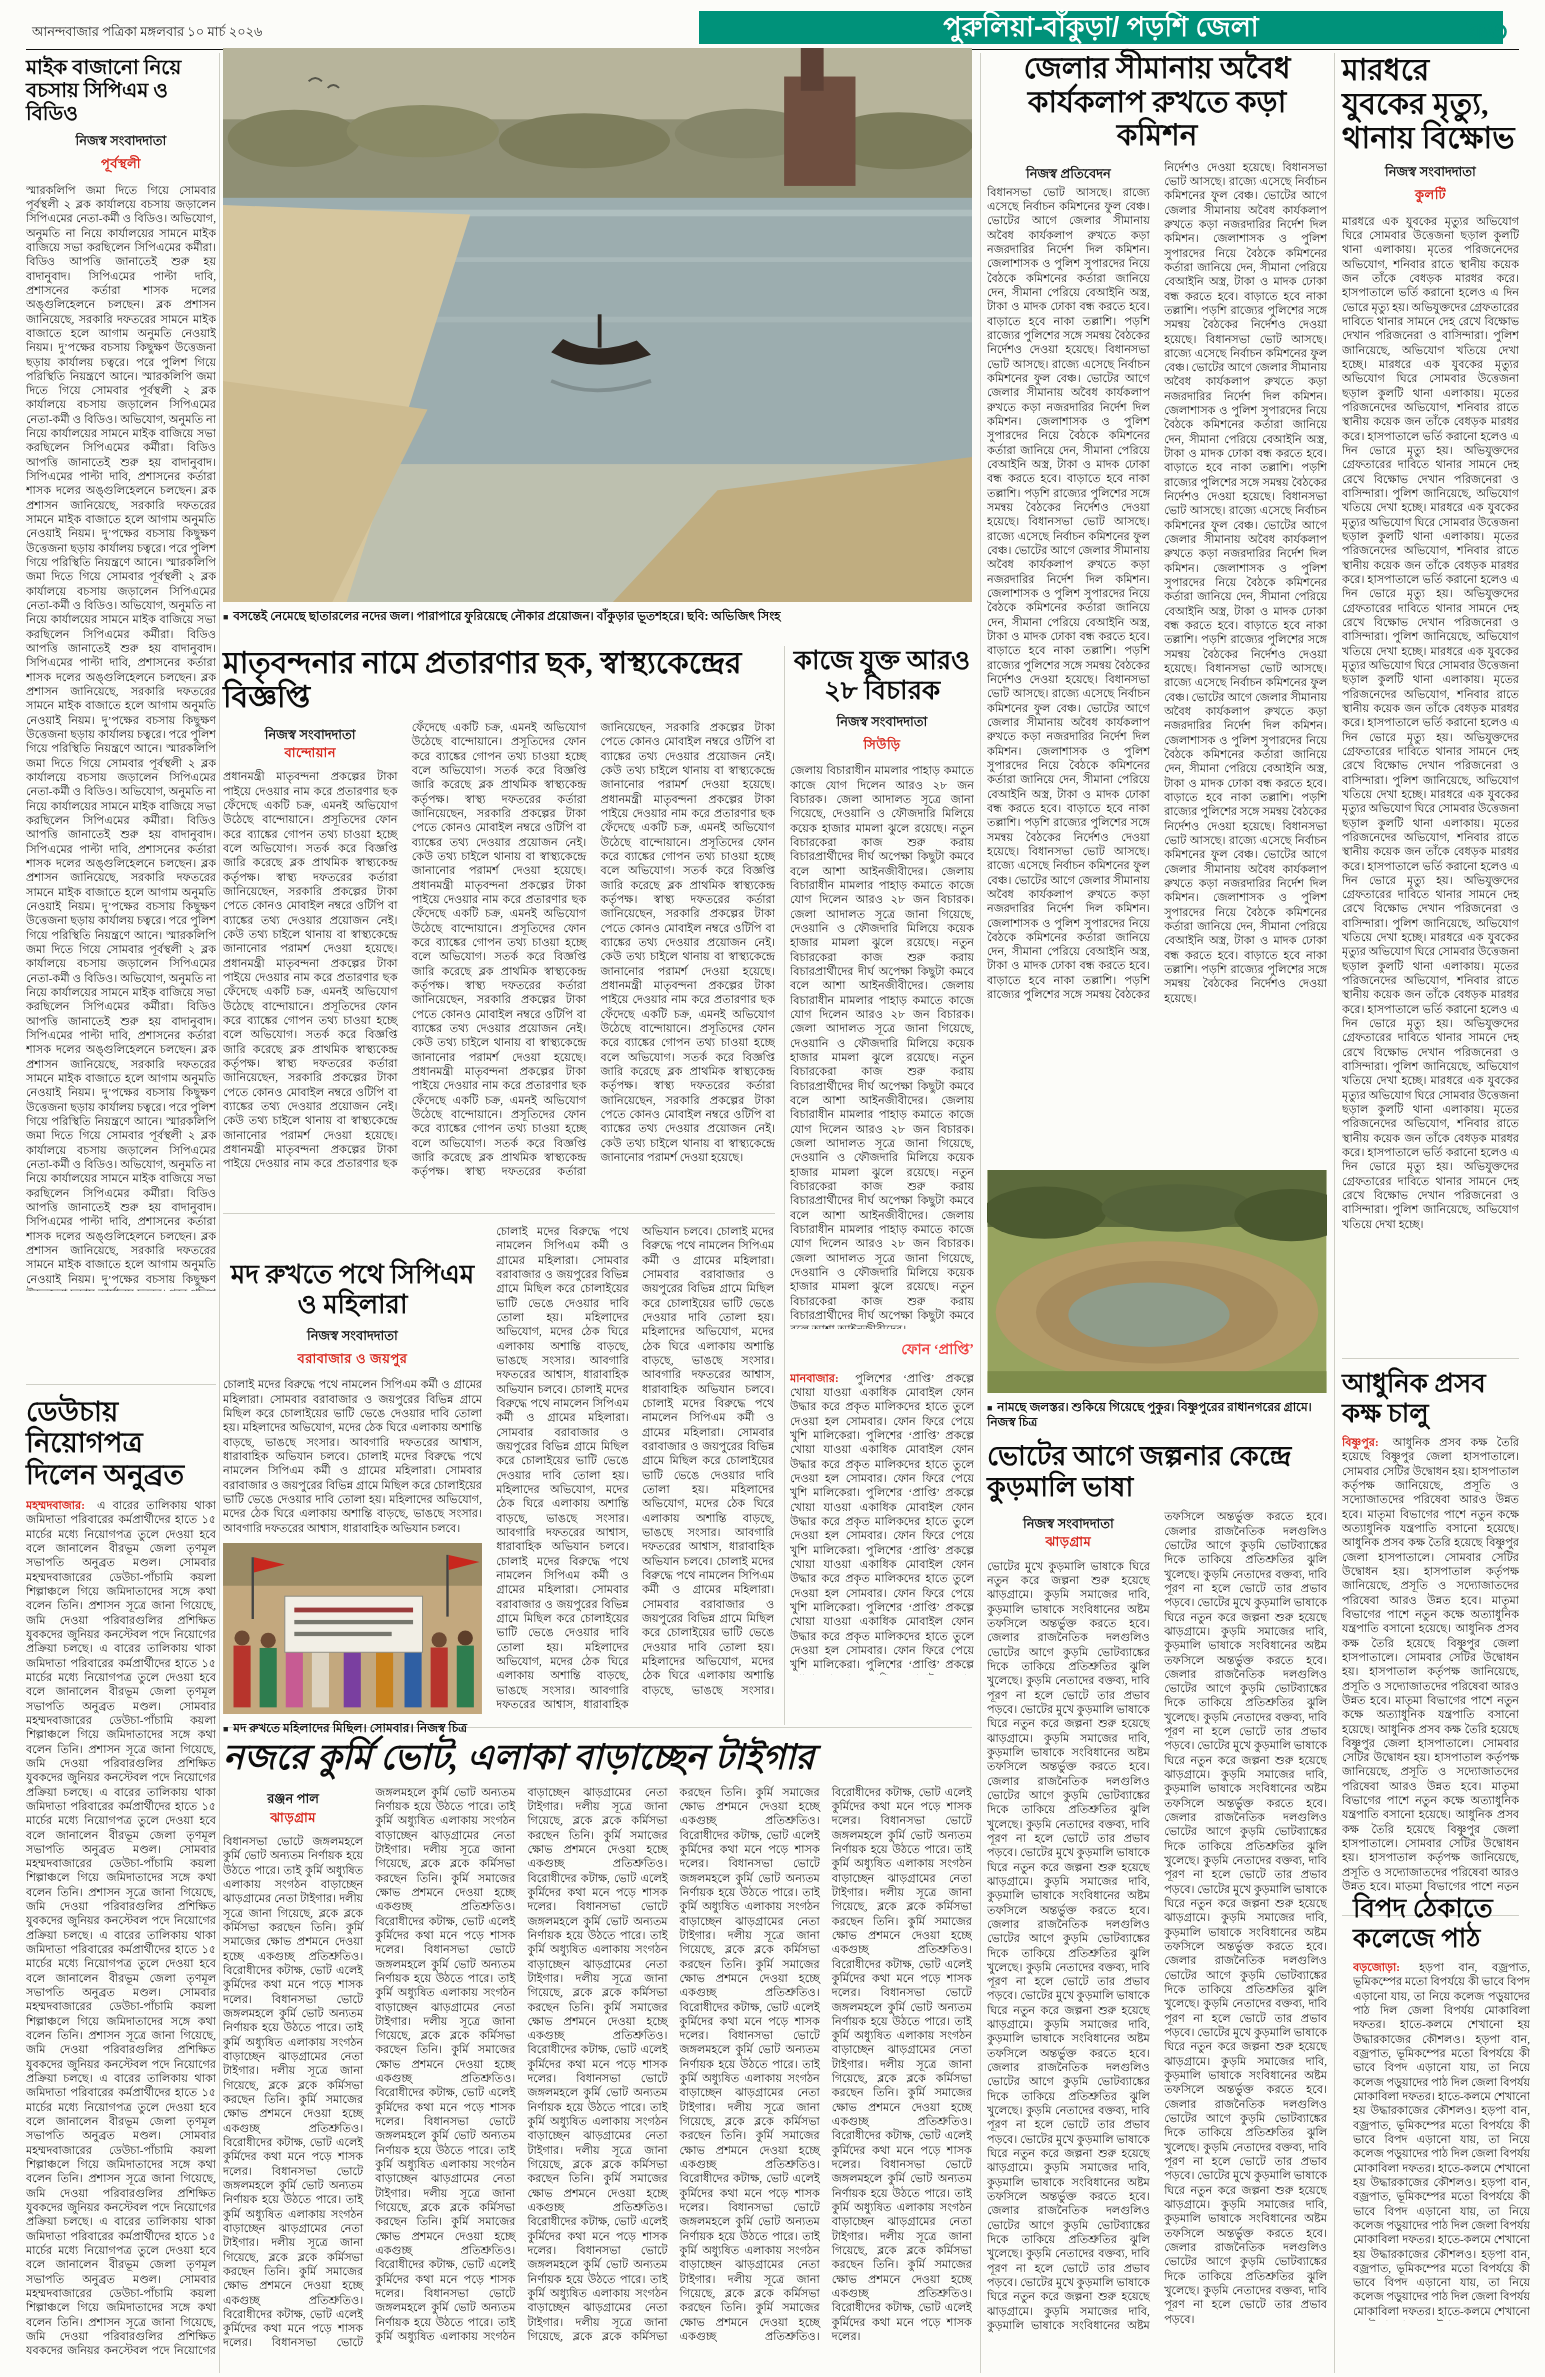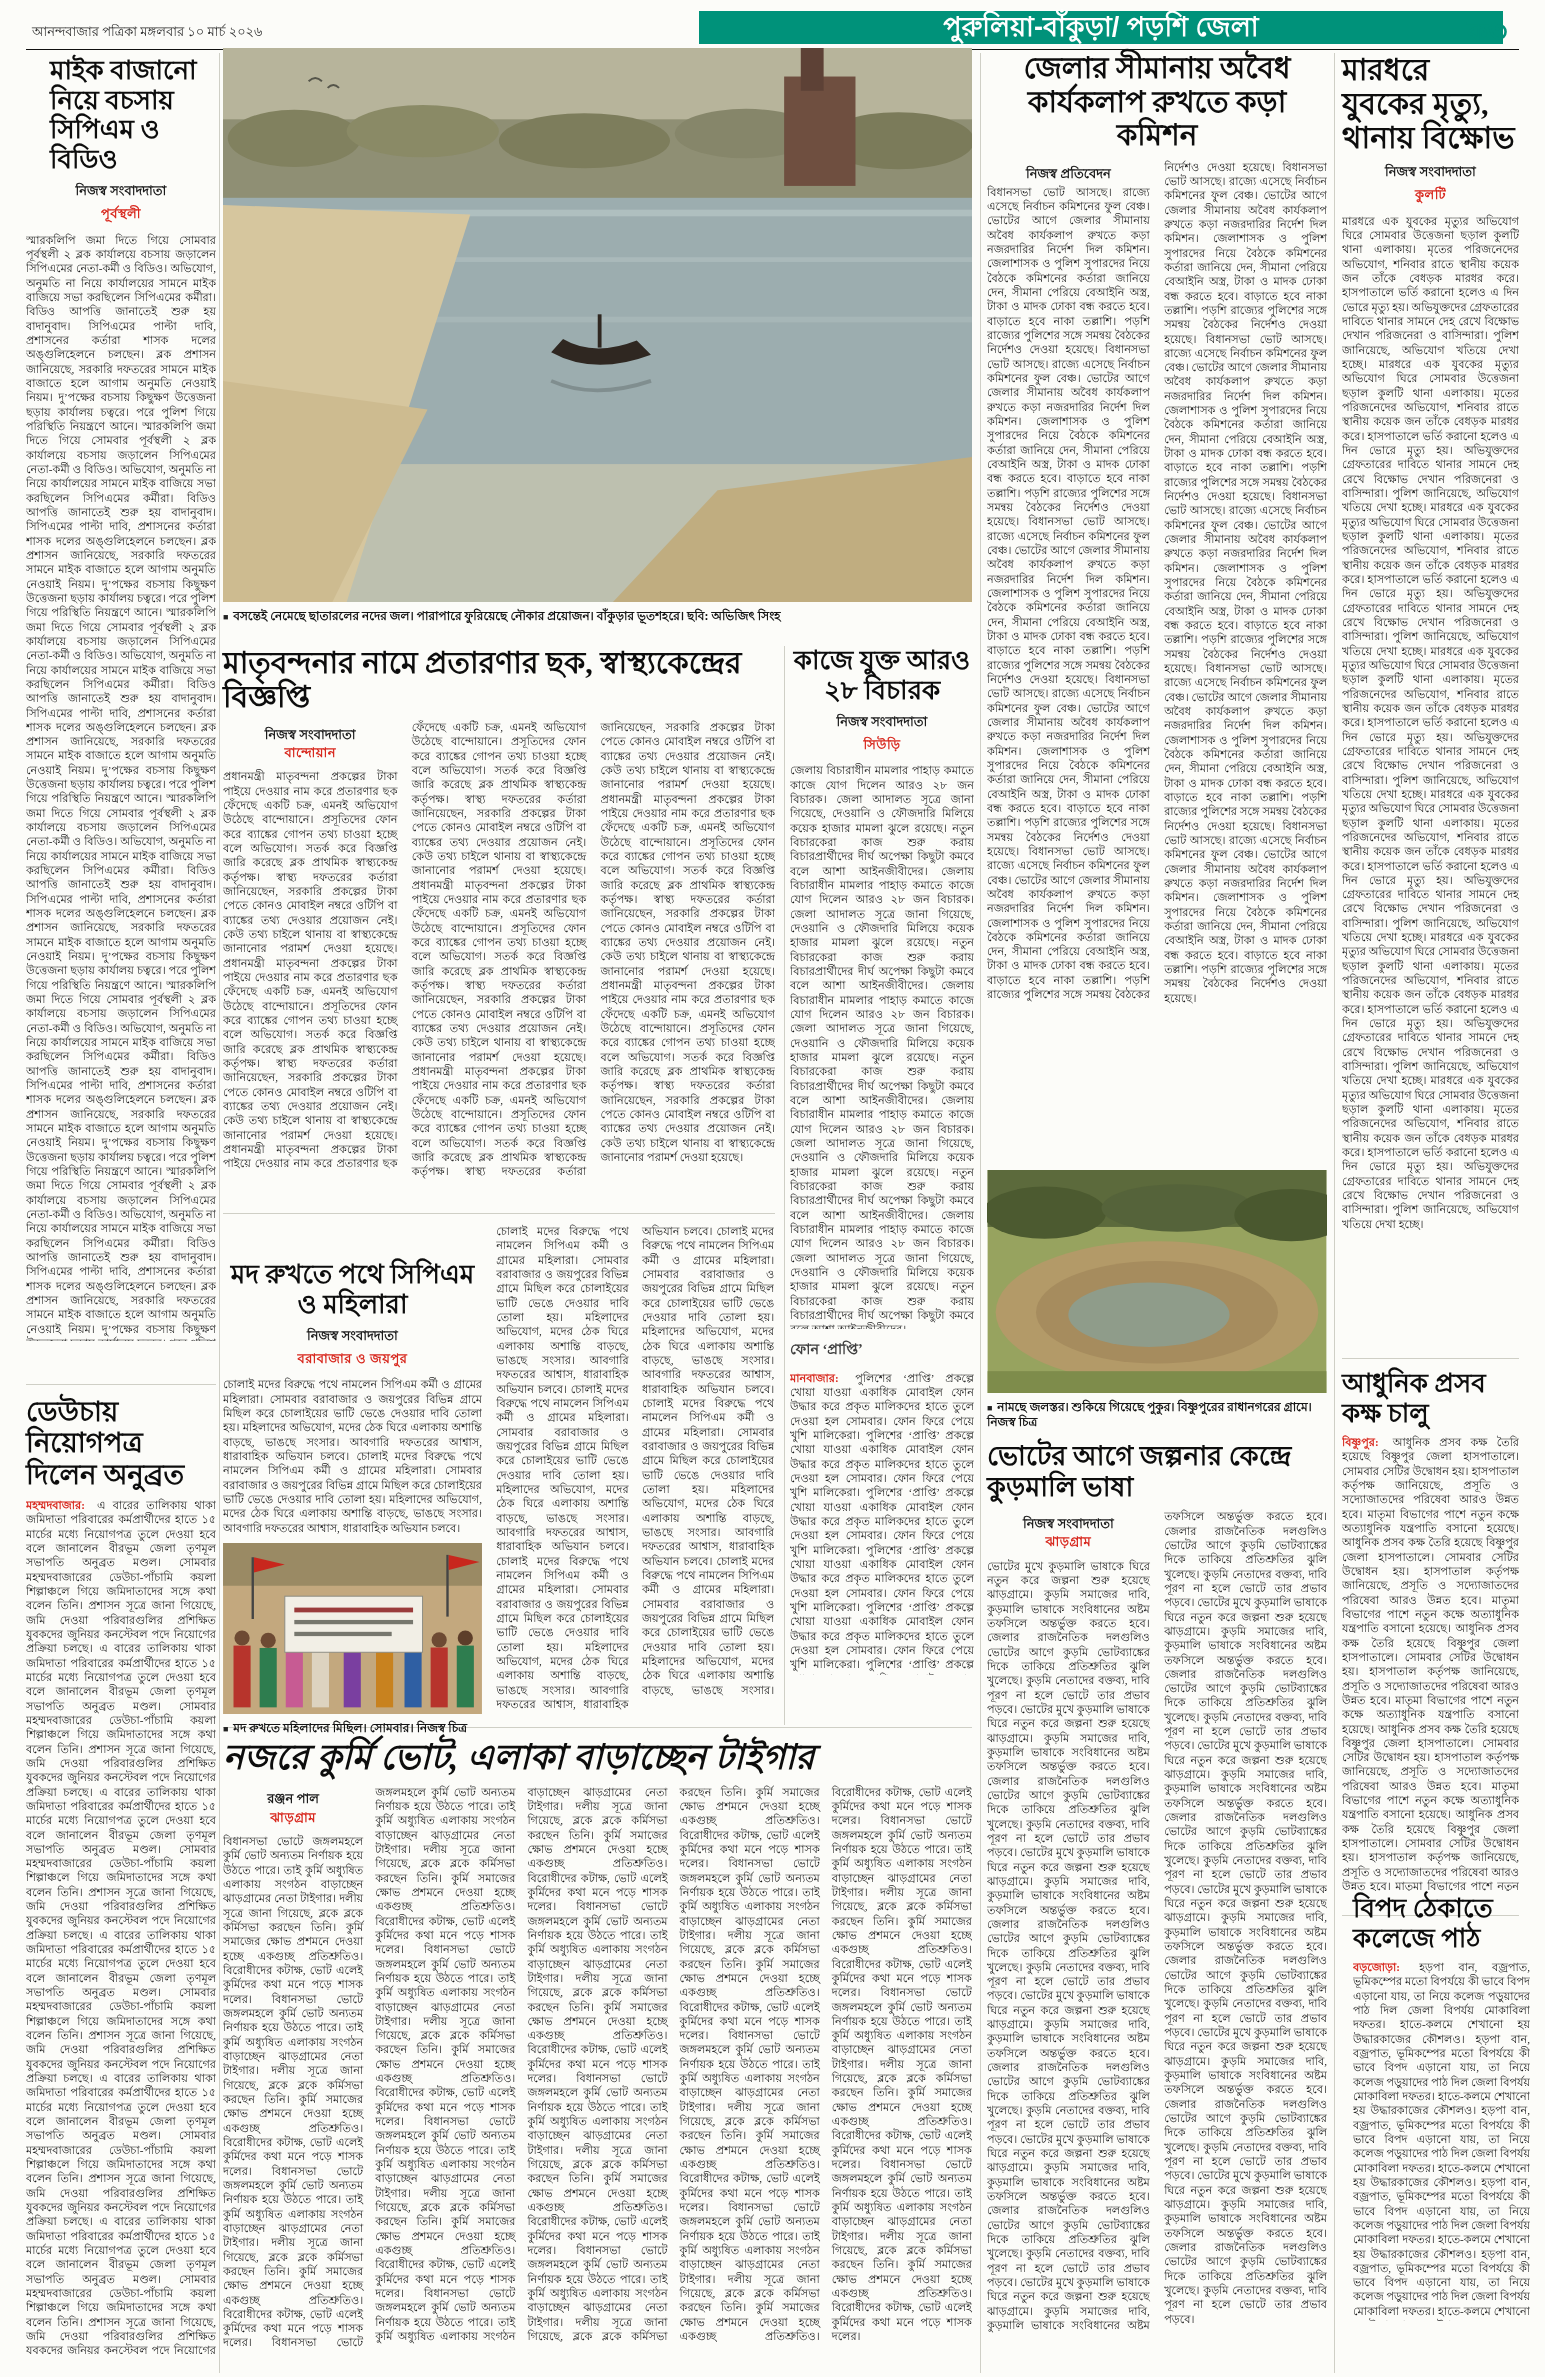--- a/index.html
+++ b/index.html
@@ -12,21 +12,21 @@
   .art{position:absolute;}
   .hl{font-weight:bold;line-height:1.14;color:#0d0d0d;margin:0 0 4.8px 0;}
   .center{text-align:center;}
   .byline{text-align:center;font-weight:bold;font-size:13px;margin:6.7px 0 1.9px 0;font-family:"Liberation Sans",sans-serif;}
   .dateline{text-align:center;font-weight:bold;font-size:13px;color:var(--red);letter-spacing:0.5px;margin:0 0 7.6px 0;font-family:"Liberation Sans",sans-serif;}
   .body{font-size:11.2px;line-height:1.28;text-align:justify;overflow:hidden;color:#1c1c1c;}
   .cols2{column-count:2;column-gap:14.3px;}
   .cols3{column-count:3;column-gap:14.3px;}
   .cols5{column-count:5;column-gap:12px;}
   .lead{font-weight:bold;color:var(--red);margin-right:4.8px;}
-  .subhead{text-align:left;font-weight:bold;font-size:14.3px;margin:8.6px 0;color:#404040;}
+  .subhead{text-align:right;font-weight:bold;font-size:14.3px;margin:8.6px 0;color:#ef4444;}
   .cap{margin-top:6.7px;font-family:Liberation Serif, serif;font-weight:bold;font-size:12px;line-height:1.3;color:#151515;}
   .cap .sq{font-size:9px;margin-right:4.8px;color:#222;}
   .vr{position:absolute;width:0.5px;background:#cfcfc6;}
   .hrule{position:absolute;height:0.5px;background:#cfcfc6;}
   svg{display:block;}
 </style>
 </head>
 <body>
 
 <div class="page">
@@ -40,21 +40,21 @@
   <div class="vr" style="left:980px;top:53px;height:2320px;"></div>
   <div class="vr" style="left:1334px;top:53px;height:2320px;"></div>
   <div class="vr" style="left:784px;top:646px;height:1079px;"></div>
   <div class="hrule" style="left:26px;top:1384px;width:190px;"></div>
   <div class="hrule" style="left:223px;top:1213px;width:552px;"></div>
   <div class="hrule" style="left:223px;top:1727px;width:749px;"></div>
   <div class="hrule" style="left:1342px;top:1358px;width:177px;"></div>
   <div class="hrule" style="left:1342px;top:1915px;width:177px;"></div>
 
   <section class="art" style="left:26px;top:56px;width:190px;">
-    <h1 class="hl" style="font-size:26px;margin-left:24px;">মাইক বাজানো নিয়ে বচসায় সিপিএম ও বিডিও</h1>
+    <h1 class="hl" style="font-size:20px;">মাইক বাজানো নিয়ে বচসায় সিপিএম ও বিডিও</h1>
     <div class="byline">নিজস্ব সংবাদদাতা</div>
     <div class="dateline">পূর্বস্থলী</div>
     <div class="body" style="height:1108px;">
       <span>স্মারকলিপি জমা দিতে গিয়ে সোমবার পূর্বস্থলী ২ ব্লক কার্যালয়ে বচসায় জড়ালেন সিপিএমের নেতা-কর্মী ও বিডিও। অভিযোগ, অনুমতি না নিয়ে কার্যালয়ের সামনে মাইক বাজিয়ে সভা করছিলেন সিপিএমের কর্মীরা। বিডিও আপত্তি জানাতেই শুরু হয় বাদানুবাদ। সিপিএমের পাল্টা দাবি, প্রশাসনের কর্তারা শাসক দলের অঙ্গুলিহেলনে চলছেন। ব্লক প্রশাসন জানিয়েছে, সরকারি দফতরের সামনে মাইক বাজাতে হলে আগাম অনুমতি নেওয়াই নিয়ম। দু’পক্ষের বচসায় কিছুক্ষণ উত্তেজনা ছড়ায় কার্যালয় চত্বরে। পরে পুলিশ গিয়ে পরিস্থিতি নিয়ন্ত্রণে আনে। স্মারকলিপি জমা দিতে গিয়ে সোমবার পূর্বস্থলী ২ ব্লক কার্যালয়ে বচসায় জড়ালেন সিপিএমের নেতা-কর্মী ও বিডিও। অভিযোগ, অনুমতি না নিয়ে কার্যালয়ের সামনে মাইক বাজিয়ে সভা করছিলেন সিপিএমের কর্মীরা। বিডিও আপত্তি জানাতেই শুরু হয় বাদানুবাদ। সিপিএমের পাল্টা দাবি, প্রশাসনের কর্তারা শাসক দলের অঙ্গুলিহেলনে চলছেন। ব্লক প্রশাসন জানিয়েছে, সরকারি দফতরের সামনে মাইক বাজাতে হলে আগাম অনুমতি নেওয়াই নিয়ম। দু’পক্ষের বচসায় কিছুক্ষণ উত্তেজনা ছড়ায় কার্যালয় চত্বরে। পরে পুলিশ গিয়ে পরিস্থিতি নিয়ন্ত্রণে আনে। স্মারকলিপি জমা দিতে গিয়ে সোমবার পূর্বস্থলী ২ ব্লক কার্যালয়ে বচসায় জড়ালেন সিপিএমের নেতা-কর্মী ও বিডিও। অভিযোগ, অনুমতি না নিয়ে কার্যালয়ের সামনে মাইক বাজিয়ে সভা করছিলেন সিপিএমের কর্মীরা। বিডিও আপত্তি জানাতেই শুরু হয় বাদানুবাদ। সিপিএমের পাল্টা দাবি, প্রশাসনের কর্তারা শাসক দলের অঙ্গুলিহেলনে চলছেন। ব্লক প্রশাসন জানিয়েছে, সরকারি দফতরের সামনে মাইক বাজাতে হলে আগাম অনুমতি নেওয়াই নিয়ম। দু’পক্ষের বচসায় কিছুক্ষণ উত্তেজনা ছড়ায় কার্যালয় চত্বরে। পরে পুলিশ গিয়ে পরিস্থিতি নিয়ন্ত্রণে আনে। স্মারকলিপি জমা দিতে গিয়ে সোমবার পূর্বস্থলী ২ ব্লক কার্যালয়ে বচসায় জড়ালেন সিপিএমের নেতা-কর্মী ও বিডিও। অভিযোগ, অনুমতি না নিয়ে কার্যালয়ের সামনে মাইক বাজিয়ে সভা করছিলেন সিপিএমের কর্মীরা। বিডিও আপত্তি জানাতেই শুরু হয় বাদানুবাদ। সিপিএমের পাল্টা দাবি, প্রশাসনের কর্তারা শাসক দলের অঙ্গুলিহেলনে চলছেন। ব্লক প্রশাসন জানিয়েছে, সরকারি দফতরের সামনে মাইক বাজাতে হলে আগাম অনুমতি নেওয়াই নিয়ম। দু’পক্ষের বচসায় কিছুক্ষণ উত্তেজনা ছড়ায় কার্যালয় চত্বরে। পরে পুলিশ গিয়ে পরিস্থিতি নিয়ন্ত্রণে আনে। স্মারকলিপি জমা দিতে গিয়ে সোমবার পূর্বস্থলী ২ ব্লক কার্যালয়ে বচসায় জড়ালেন সিপিএমের নেতা-কর্মী ও বিডিও। অভিযোগ, অনুমতি না নিয়ে কার্যালয়ের সামনে মাইক বাজিয়ে সভা করছিলেন সিপিএমের কর্মীরা। বিডিও আপত্তি জানাতেই শুরু হয় বাদানুবাদ। সিপিএমের পাল্টা দাবি, প্রশাসনের কর্তারা শাসক দলের অঙ্গুলিহেলনে চলছেন। ব্লক প্রশাসন জানিয়েছে, সরকারি দফতরের সামনে মাইক বাজাতে হলে আগাম অনুমতি নেওয়াই নিয়ম। দু’পক্ষের বচসায় কিছুক্ষণ উত্তেজনা ছড়ায় কার্যালয় চত্বরে। পরে পুলিশ গিয়ে পরিস্থিতি নিয়ন্ত্রণে আনে। স্মারকলিপি জমা দিতে গিয়ে সোমবার পূর্বস্থলী ২ ব্লক কার্যালয়ে বচসায় জড়ালেন সিপিএমের নেতা-কর্মী ও বিডিও। অভিযোগ, অনুমতি না নিয়ে কার্যালয়ের সামনে মাইক বাজিয়ে সভা করছিলেন সিপিএমের কর্মীরা। বিডিও আপত্তি জানাতেই শুরু হয় বাদানুবাদ। সিপিএমের পাল্টা দাবি, প্রশাসনের কর্তারা শাসক দলের অঙ্গুলিহেলনে চলছেন। ব্লক প্রশাসন জানিয়েছে, সরকারি দফতরের সামনে মাইক বাজাতে হলে আগাম অনুমতি নেওয়াই নিয়ম। দু’পক্ষের বচসায় কিছুক্ষণ উত্তেজনা ছড়ায় কার্যালয় চত্বরে। পরে পুলিশ গিয়ে পরিস্থিতি নিয়ন্ত্রণে আনে। </span>
     </div>
   </section>
 
   <section class="art" style="left:26px;top:1396px;width:190px;">
     <h1 class="hl" style="font-size:27.6px;">ডেউচায় নিয়োগপত্র দিলেন অনুব্রত</h1>
     <div class="body" style="height:856px;margin-top:7.6px;">

